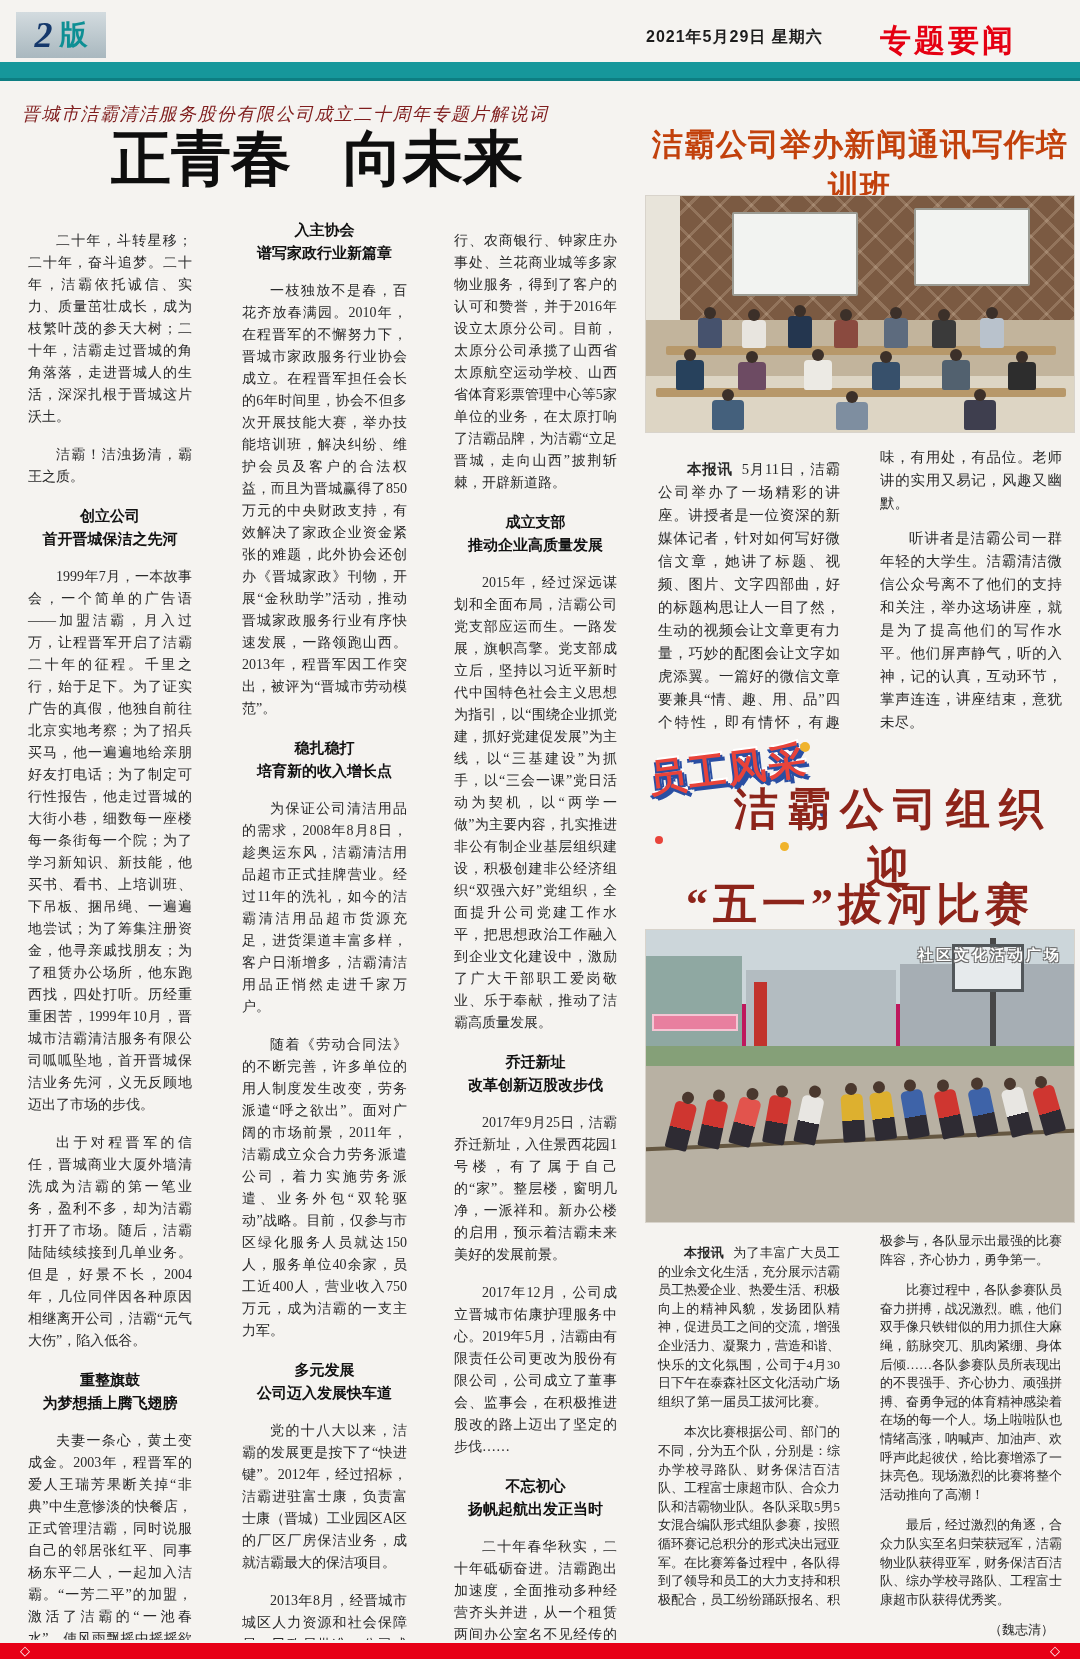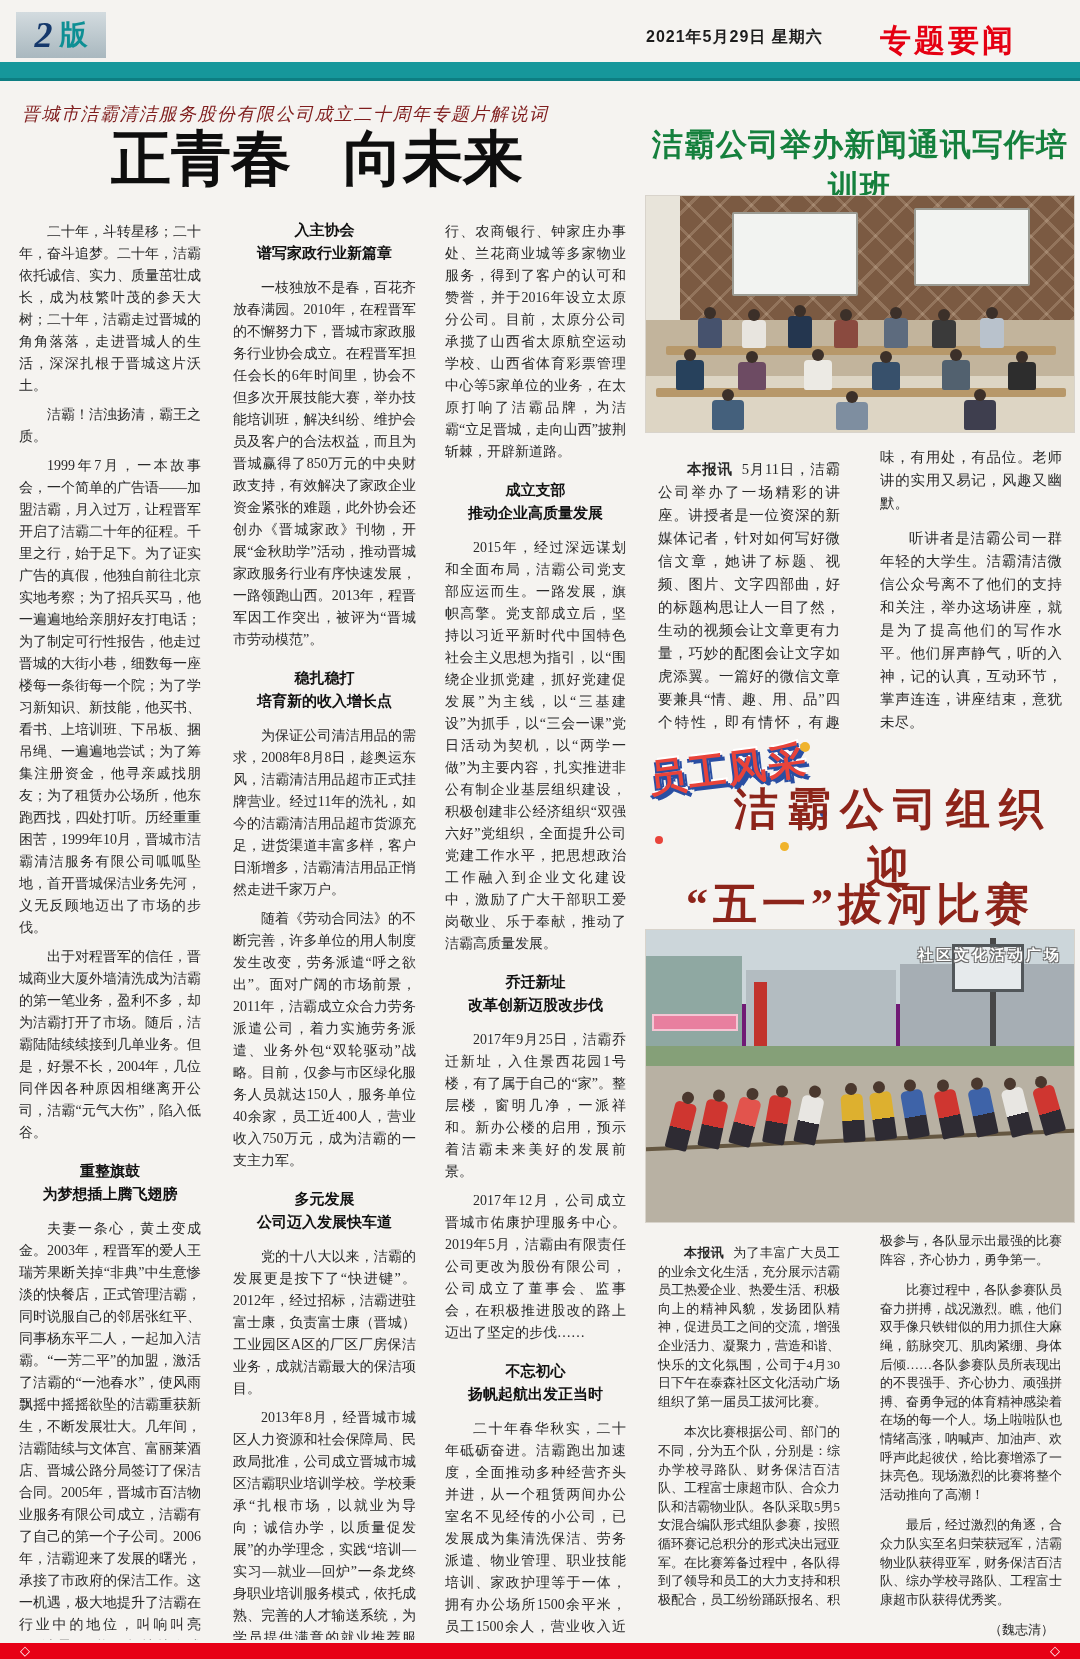--- a/index.html
+++ b/index.html
@@ -21,32 +21,32 @@
             border-bottom:3px solid #0d7e82;}
   
   .kicker{position:absolute;left:22px;top:102px;width:600px;font-size:18px;font-style:italic;
           letter-spacing:1.5px;color:#7f1d1d;}
   .big-title{position:absolute;left:0;top:126px;width:634px;text-align:center;
              font-family:"Liberation Sans",sans-serif;font-weight:900;font-size:60px;
              color:#0e0e0e;line-height:1.1;}
   .big-title .t1{margin-right:52px;}
   .tcol{position:absolute;top:214px;height:1426px;overflow:hidden;font-size:14px;
         line-height:22px;text-align:justify;}
-  .tcol p{margin:7px;text-indent:2em;}
+  .tcol p{margin:16px;text-indent:2em;}
   .tcol p.cont{text-indent:0;}
   .sech{font-family:"Liberation Sans",sans-serif;font-weight:700;font-size:15px;
         line-height:23px;text-align:center;margin:15px 0 13px;color:#111;}
   .sech span{display:block;}
   .sig{text-align:right;text-indent:0 !important;padding-right:8px;margin-top:4px;}
   .c1{left:12px;width:196px;} .c2{left:226px;width:197px;} .c3{left:438px;width:195px;}
   
   .headline1{position:absolute;left:644px;top:124px;width:432px;text-align:center;
              font-family:"Liberation Sans",sans-serif;font-weight:900;font-size:31px;
-             letter-spacing:1px;color:#15803d;}
-  .photo{position:absolute;left:646px;width:428px;overflow:hidden;background:#701a75;
+             letter-spacing:1px;color:#c2410c;}
+  .photo{position:absolute;left:646px;width:428px;overflow:hidden;background:#be185d;
          box-shadow:0 0 0 1px #d8d3cb;}
   .photo1{top:196px;height:236px;}
   .photo2{top:930px;height:292px;}
   .p1wall{position:absolute;left:0;top:0;width:428px;height:124px;background:#7b5a42;
           background-image:repeating-linear-gradient(45deg,rgba(255,235,210,.18) 0 3px,transparent 3px 22px),
                            repeating-linear-gradient(-45deg,rgba(255,235,210,.18) 0 3px,transparent 3px 22px);}
   .p1window{position:absolute;left:0;top:0;width:34px;height:130px;background:#e8e4da;}
   .p1screen{position:absolute;background:#f2f3f1;border:2px solid #9b9b93;border-radius:2px;}
   .p1mid{position:absolute;left:0;top:124px;width:428px;height:56px;background:#c2b49c;}
   .p1floor{position:absolute;left:0;top:180px;width:428px;height:56px;background:#ddd5c4;}
@@ -110,20 +110,24 @@
   <div class="teal-bar"></div>
 
   <div class="kicker">晋城市洁霸清洁服务股份有限公司成立二十周年专题片解说词</div>
   <div class="big-title">
     <span class="t1">正青春</span><span>向未来</span>
   </div>
 
   <div class="tcol c1">
     <p>二十年，斗转星移；二十年，奋斗追梦。二十年，洁霸依托诚信、实力、质量茁壮成长，成为枝繁叶茂的参天大树；二十年，洁霸走过晋城的角角落落，走进晋城人的生活，深深扎根于晋城这片沃土。</p>
     <p>洁霸！洁浊扬清，霸王之质。</p>
+    <div class="sech">
+      <span>创立公司</span>
+      <span>首开晋城保洁之先河</span>
+    </div>
     <p>1999年7月，一本故事会，一个简单的广告语——加盟洁霸，月入过万，让程晋军开启了洁霸二十年的征程。千里之行，始于足下。为了证实广告的真假，他独自前往北京实地考察；为了招兵买马，他一遍遍地给亲朋好友打电话；为了制定可行性报告，他走过晋城的大街小巷，细数每一座楼每一条街每一个院；为了学习新知识、新技能，他买书、看书、上培训班、下吊板、捆吊绳、一遍遍地尝试；为了筹集注册资金，他寻亲戚找朋友；为了租赁办公场所，他东跑西找，四处打听。历经重重困苦，1999年10月，晋城市洁霸清洁服务有限公司呱呱坠地，首开晋城保洁业务先河，义无反顾地迈出了市场的步伐。</p>
     <p>出于对程晋军的信任，晋城商业大厦外墙清洗成为洁霸的第一笔业务，盈利不多，却为洁霸打开了市场。随后，洁霸陆陆续续接到几单业务。但是，好景不长，2004年，几位同伴因各种原因相继离开公司，洁霸“元气大伤”，陷入低谷。</p>
     <div class="sech">
       <span>重整旗鼓</span>
       <span>为梦想插上腾飞翅膀</span>
     </div>
     <p>夫妻一条心，黄土变成金。2003年，程晋军的爱人王瑞芳果断关掉“非典”中生意惨淡的快餐店，正式管理洁霸，同时说服自己的邻居张红平、同事杨东平二人，一起加入洁霸。“一芳二平”的加盟，激活了洁霸的“一池春水”，使风雨飘摇中摇摇欲坠的洁霸重获新生，不断发展壮大。几年间，洁霸陆续与文体宫、富丽莱酒店、晋城公路分局签订了保洁合同。2005年，晋城市百洁物业服务有限公司成立，洁霸有了自己的第一个子公司。2006年，洁霸迎来了发展的曙光，承接了市政府的保洁工作。这一机遇，极大地提升了洁霸在行业中的地位，叫响叫亮了“洁霸”品牌。坚持就会成功，坚守必有成果。2008年，《劳动合同法》的颁布实施使晋城家政行业发生了翻天覆地的变化。洁霸果断出击，主动上门，先后承揽了开发区政府、市公安局、城区公安局、泽州县公安局、市税务局、市检察院、市职业技术学院等单位的保洁工作，公司业务量和营业收入得到了大幅提升。</p>
 
   </div>
 

